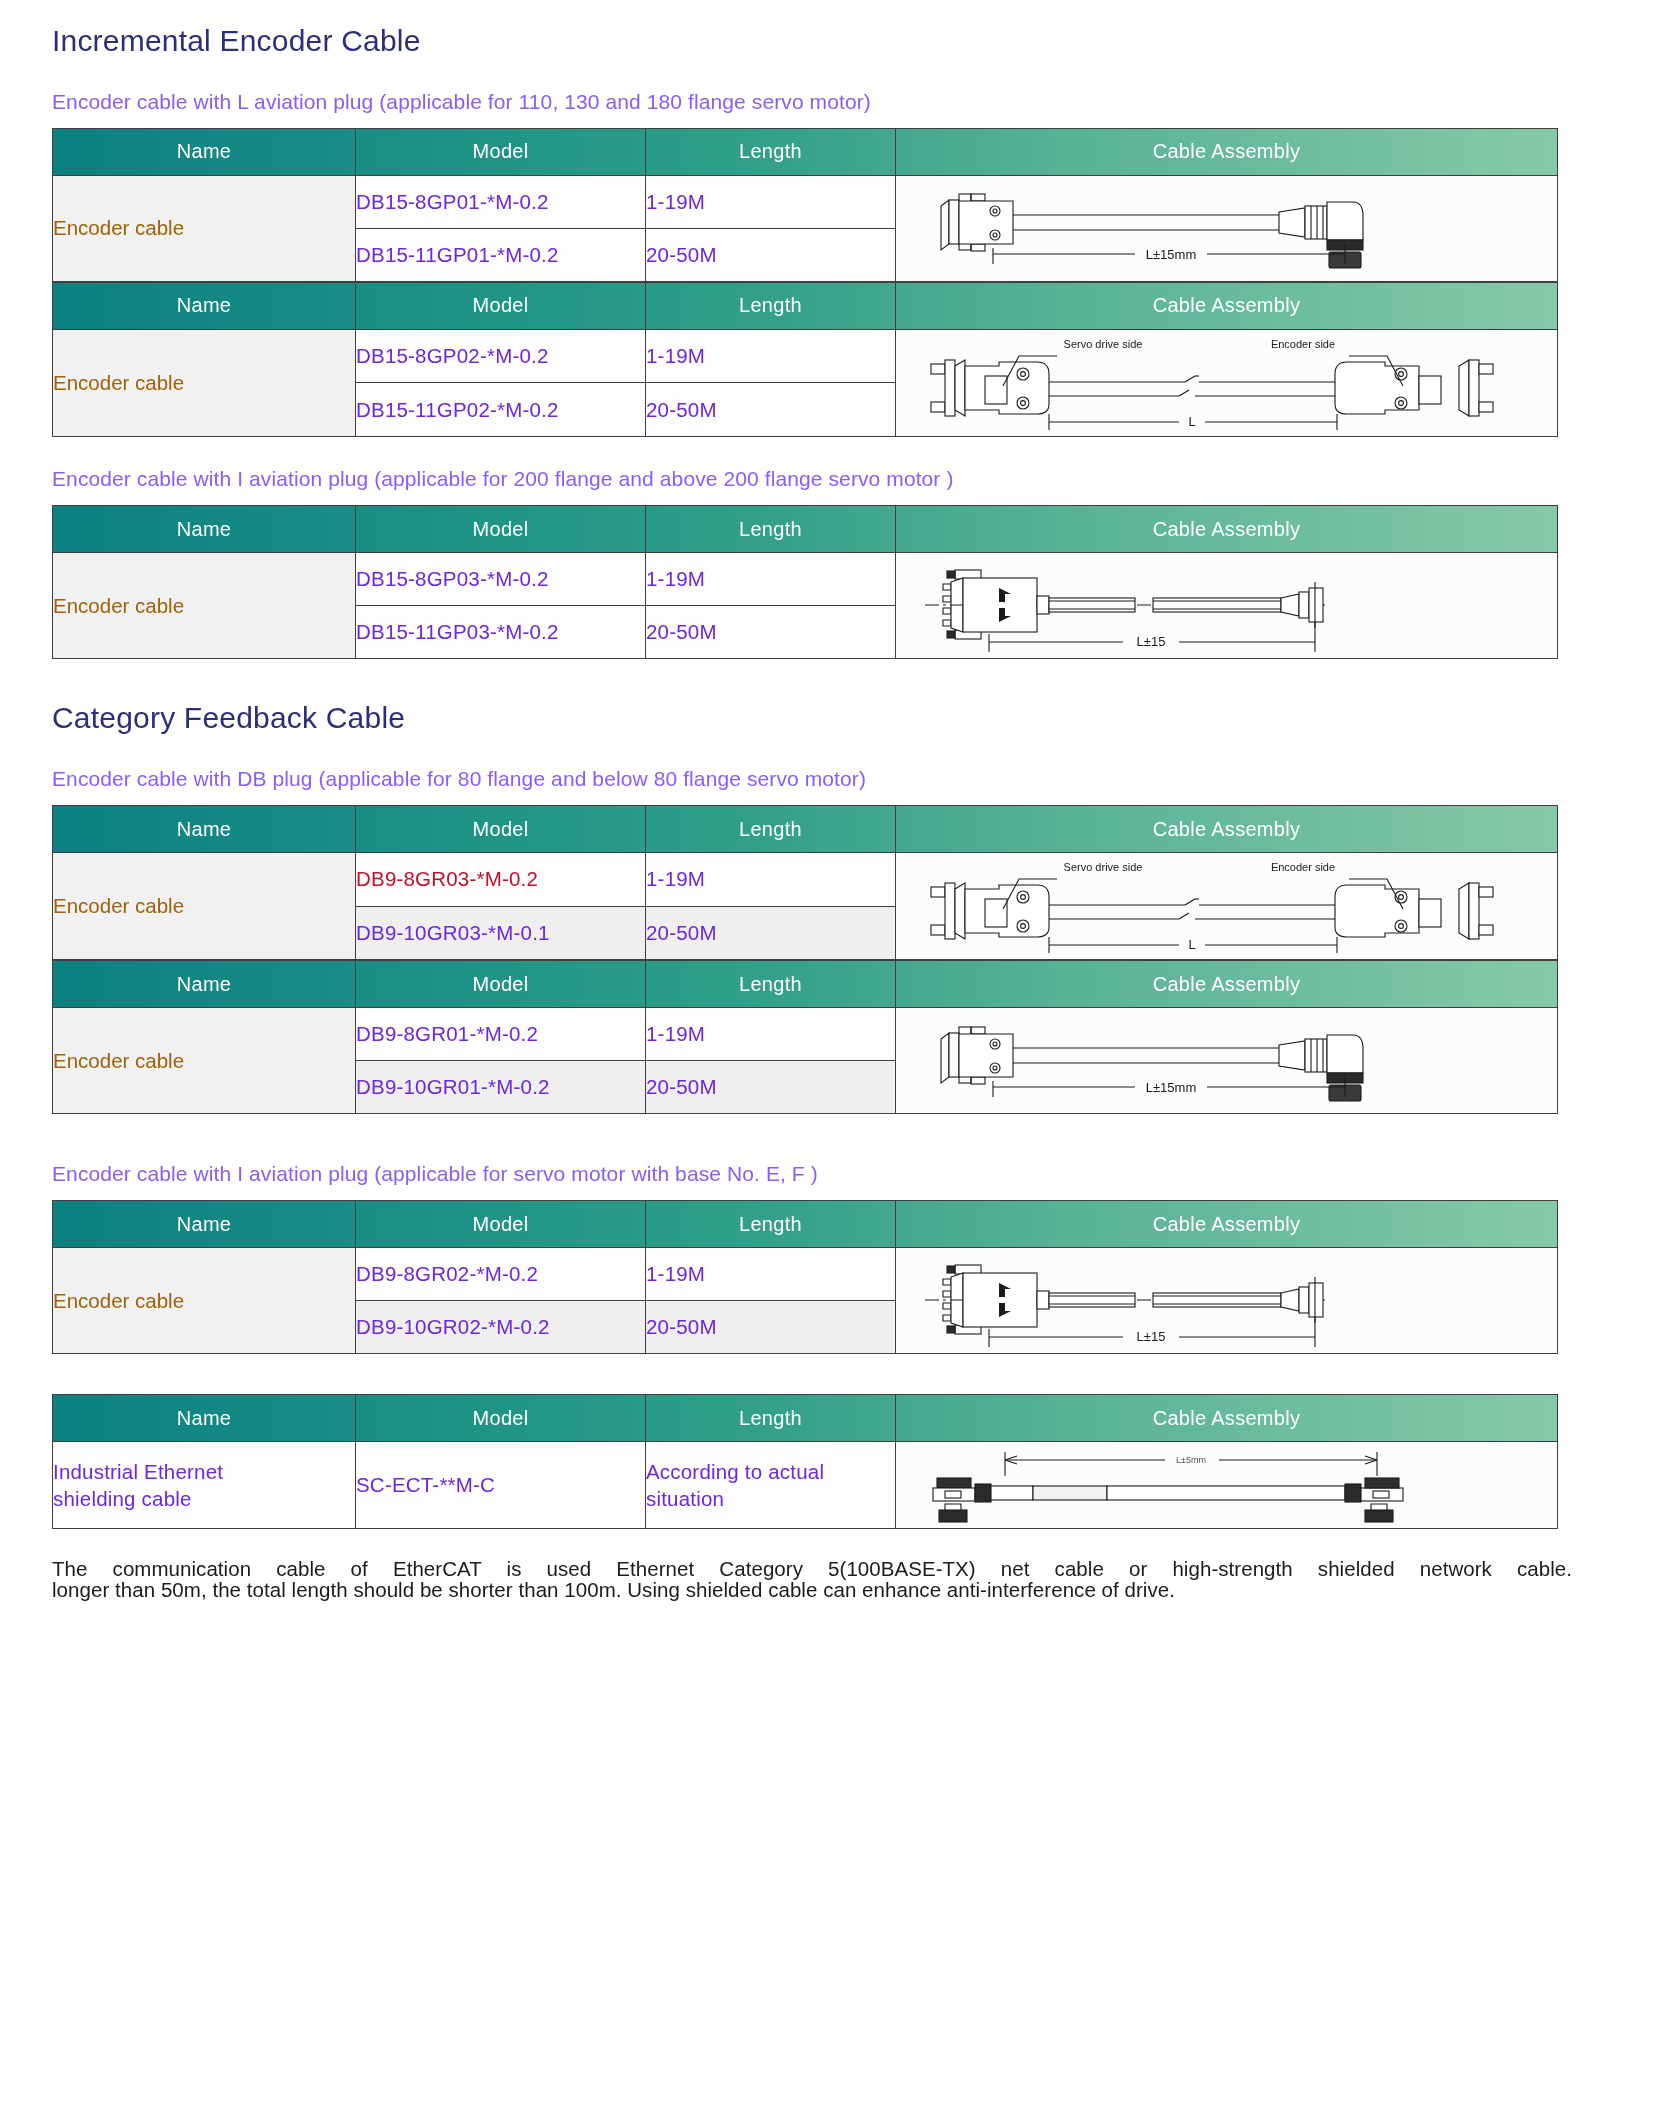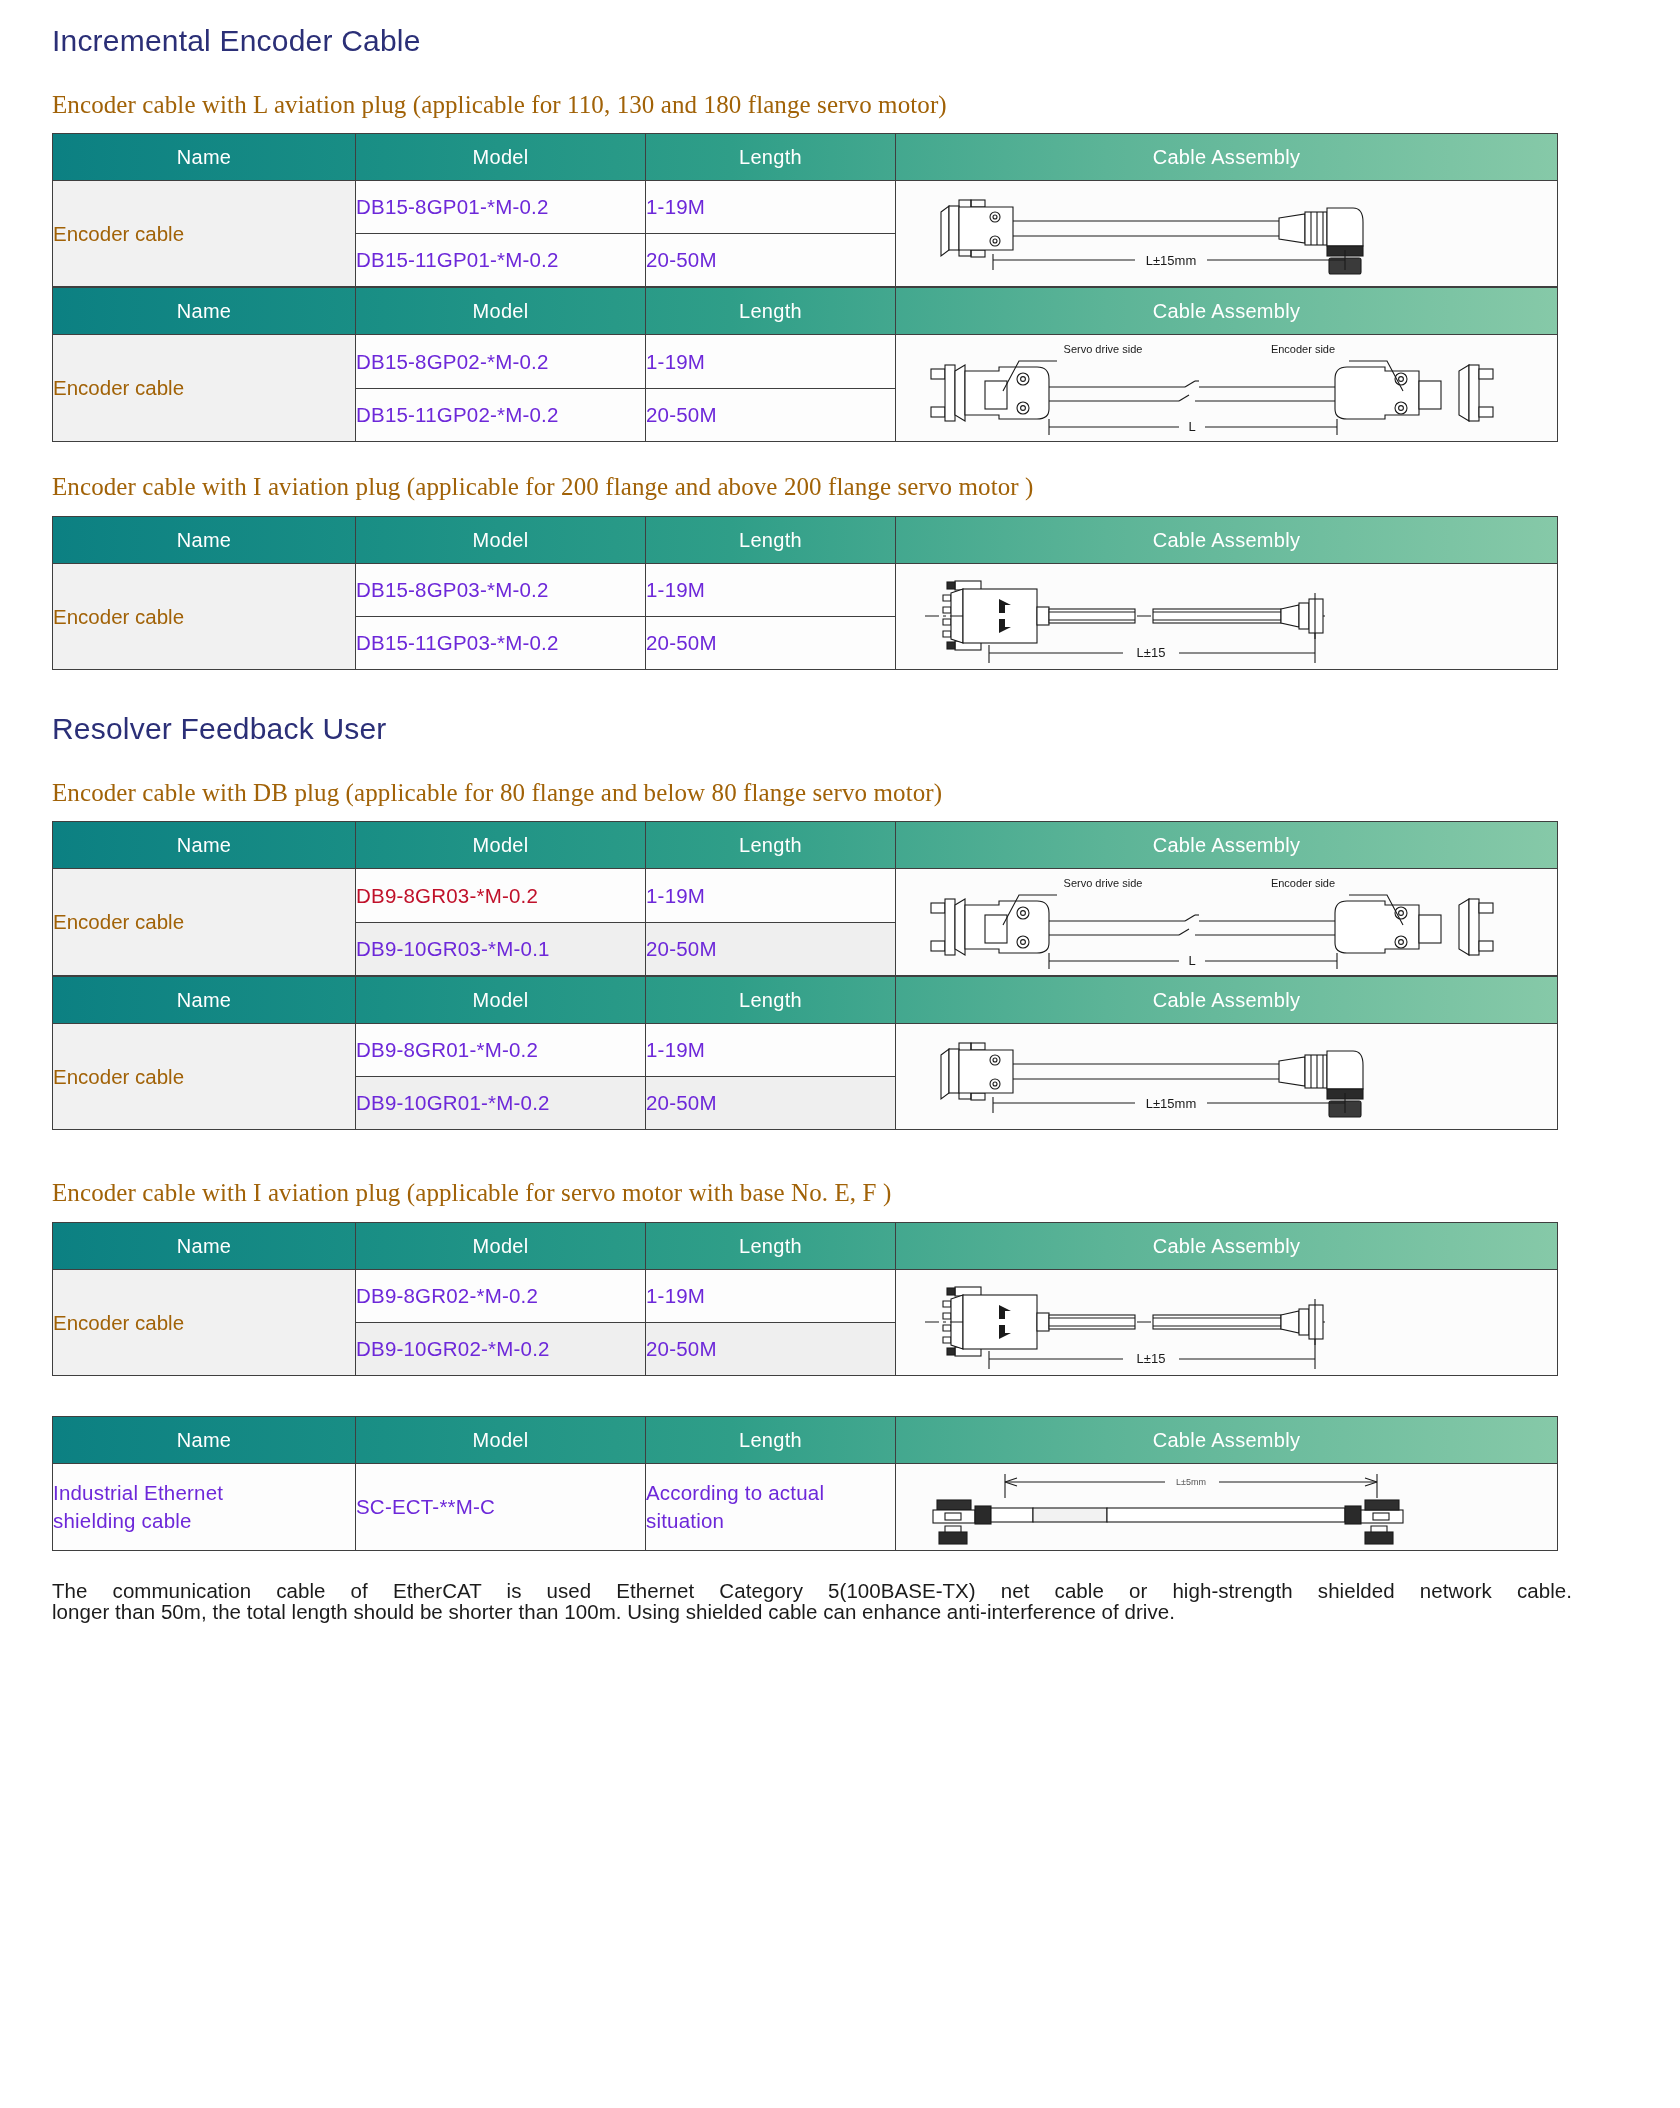--- a/index.html
+++ b/index.html
@@ -25,27 +25,26 @@
     font-size: 30px;
     font-weight: 400;
     color: #2b2f77;
     margin: 12px 0 0 0;
     letter-spacing: 0.2px;
     line-height: 1.25;
   }
   .section-title.first { margin-top: 10px; }
 
   p.caption {
-    font-size: 25px;
+    font-size: 21px;
     font-weight: 400;
-    color: #a16207;
+    color: #8b5cf6;
     margin: 28px 0 12px 0;
     line-height: 1.35;
     letter-spacing: 0.1px;
-    font-family: Liberation Serif, serif;
   }
 
   table.cable-table {
     width: 1505px;
     border-collapse: collapse;
     table-layout: fixed;
     margin: 0 0 0 0;
     border: 1px solid #3f3f3f;
   }
   table.cable-table td, table.cable-table th {
@@ -323,21 +322,21 @@
           </svg>
         </td>
       </tr>
       <tr>
         <td class="data-cell">DB15-11GP03-*M-0.2</td>
         <td class="data-cell">20-50M</td>
       </tr>
     </tbody>
   </table>
 
-  <h2 class="section-title" style="margin-top:40px;">Resolver Feedback User</h2>
+  <h2 class="section-title" style="margin-top:40px;">Category Feedback Cable</h2>
 
   <p class="caption">Encoder cable with DB plug (applicable for 80 flange and below 80 flange servo motor)</p>
   <table class="cable-table">
     <colgroup>
         <col class="c-name">
         <col class="c-model">
         <col class="c-len">
         <col class="c-asm">
       </colgroup>
     <thead>

